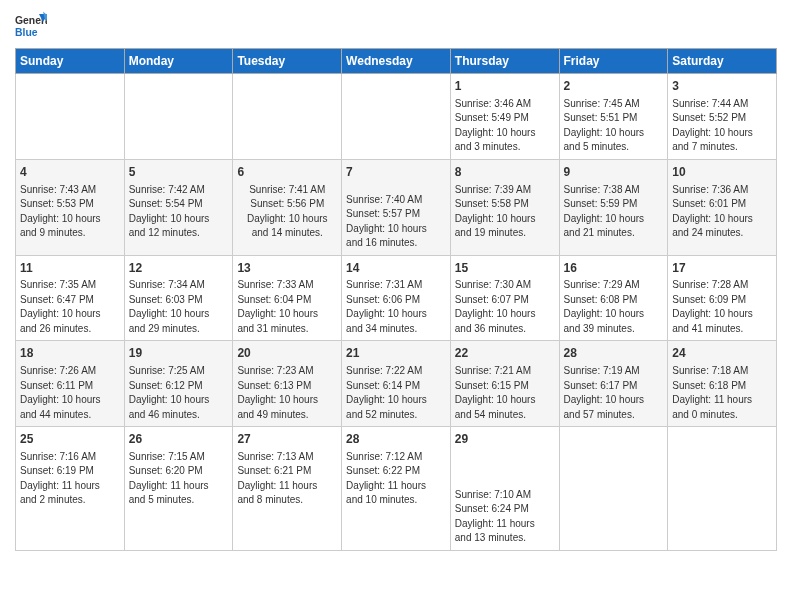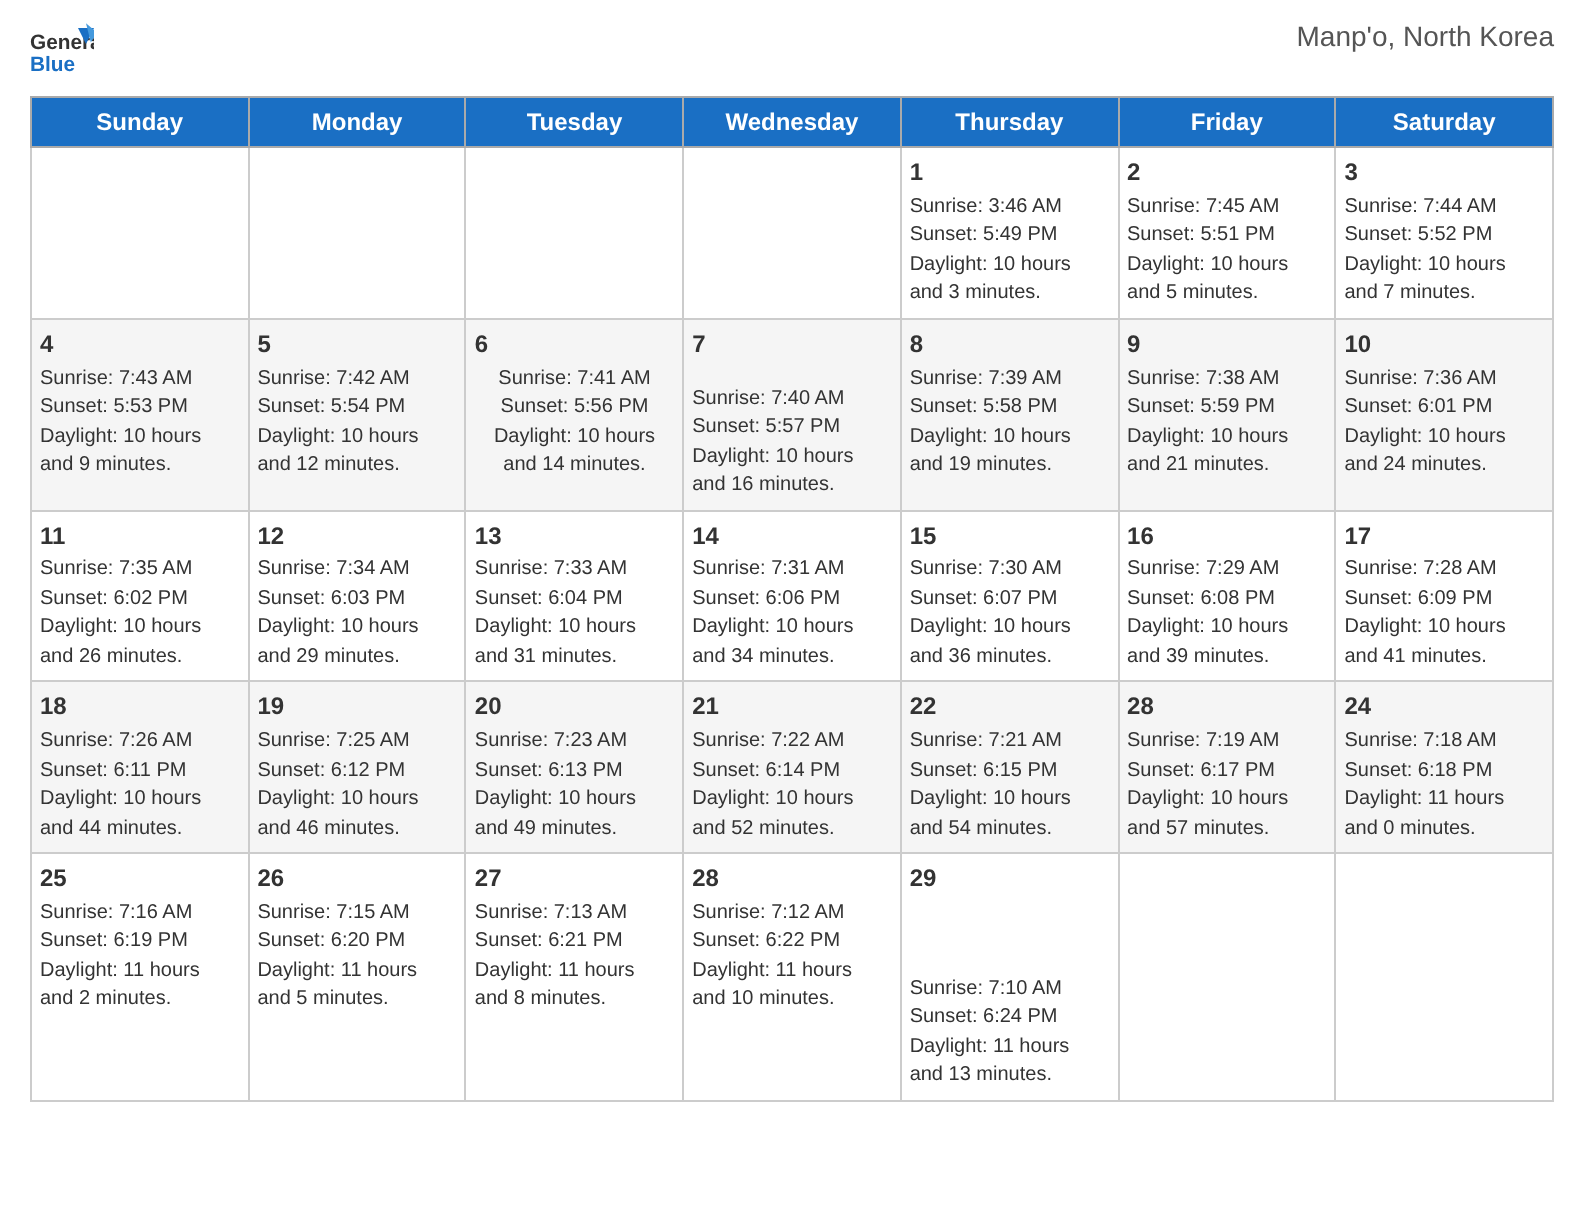--- a/index.html
+++ b/index.html
@@ -40,21 +40,21 @@
     }
     table {
       width: 100%;
       border-collapse: collapse;
       font-size: 10.5px;
     }
     thead tr th {
       background-color: #1a6fc4;
       color: #fff;
       padding: 5px 4px;
-      text-align: center;
+      text-align: left;
       font-size: 12px;
       font-weight: bold;
       border: 1px solid #aaa;
     }
     tbody tr td {
       vertical-align: top;
       padding: 4px 4px;
       border: 1px solid #ccc;
       height: 80px;
       color: #333;
@@ -87,21 +87,20 @@
 <div class="header">
   <div class="logo">
     <svg class="logo-icon" viewBox="0 0 40 40">
       <text x="0" y="18" font-size="13" font-weight="bold" fill="#333" font-family="Arial">General</text>
       <text x="0" y="32" font-size="13" font-weight="bold" fill="#1a6fc4" font-family="Arial">Blue</text>
       <polygon points="30,5 40,5 35,15" fill="#1a6fc4"></polygon>
       <polygon points="35,2 42,8 38,14" fill="#4499dd"></polygon>
     </svg>
   </div>
   <div class="title-block">
-    <h2>Manp'o, North Korea</h2>
   </div>
 </div>
 
 <table>
   <thead>
     <tr>
     <th>Sunday</th>
         <th>Monday</th>
         <th>Tuesday</th>
         <th>Wednesday</th>
@@ -186,21 +185,21 @@
           <div class="day-info" style="white-space: pre-line;">Sunrise: 7:36 AM
 Sunset: 6:01 PM
 Daylight: 10 hours
 and 24 minutes.</div>
         </td>
       </tr>
       <tr>
         <td>
           <span class="day-number">11</span>
           <div class="day-info" style="white-space: pre-line;">Sunrise: 7:35 AM
-Sunset: 6:02 PM
+Sunset: 6:47 PM
 Daylight: 10 hours
 and 26 minutes.</div>
         </td>
         <td>
           <span class="day-number">12</span>
           <div class="day-info" style="white-space: pre-line;">Sunrise: 7:34 AM
 Sunset: 6:03 PM
 Daylight: 10 hours
 and 29 minutes.</div>
         </td>

